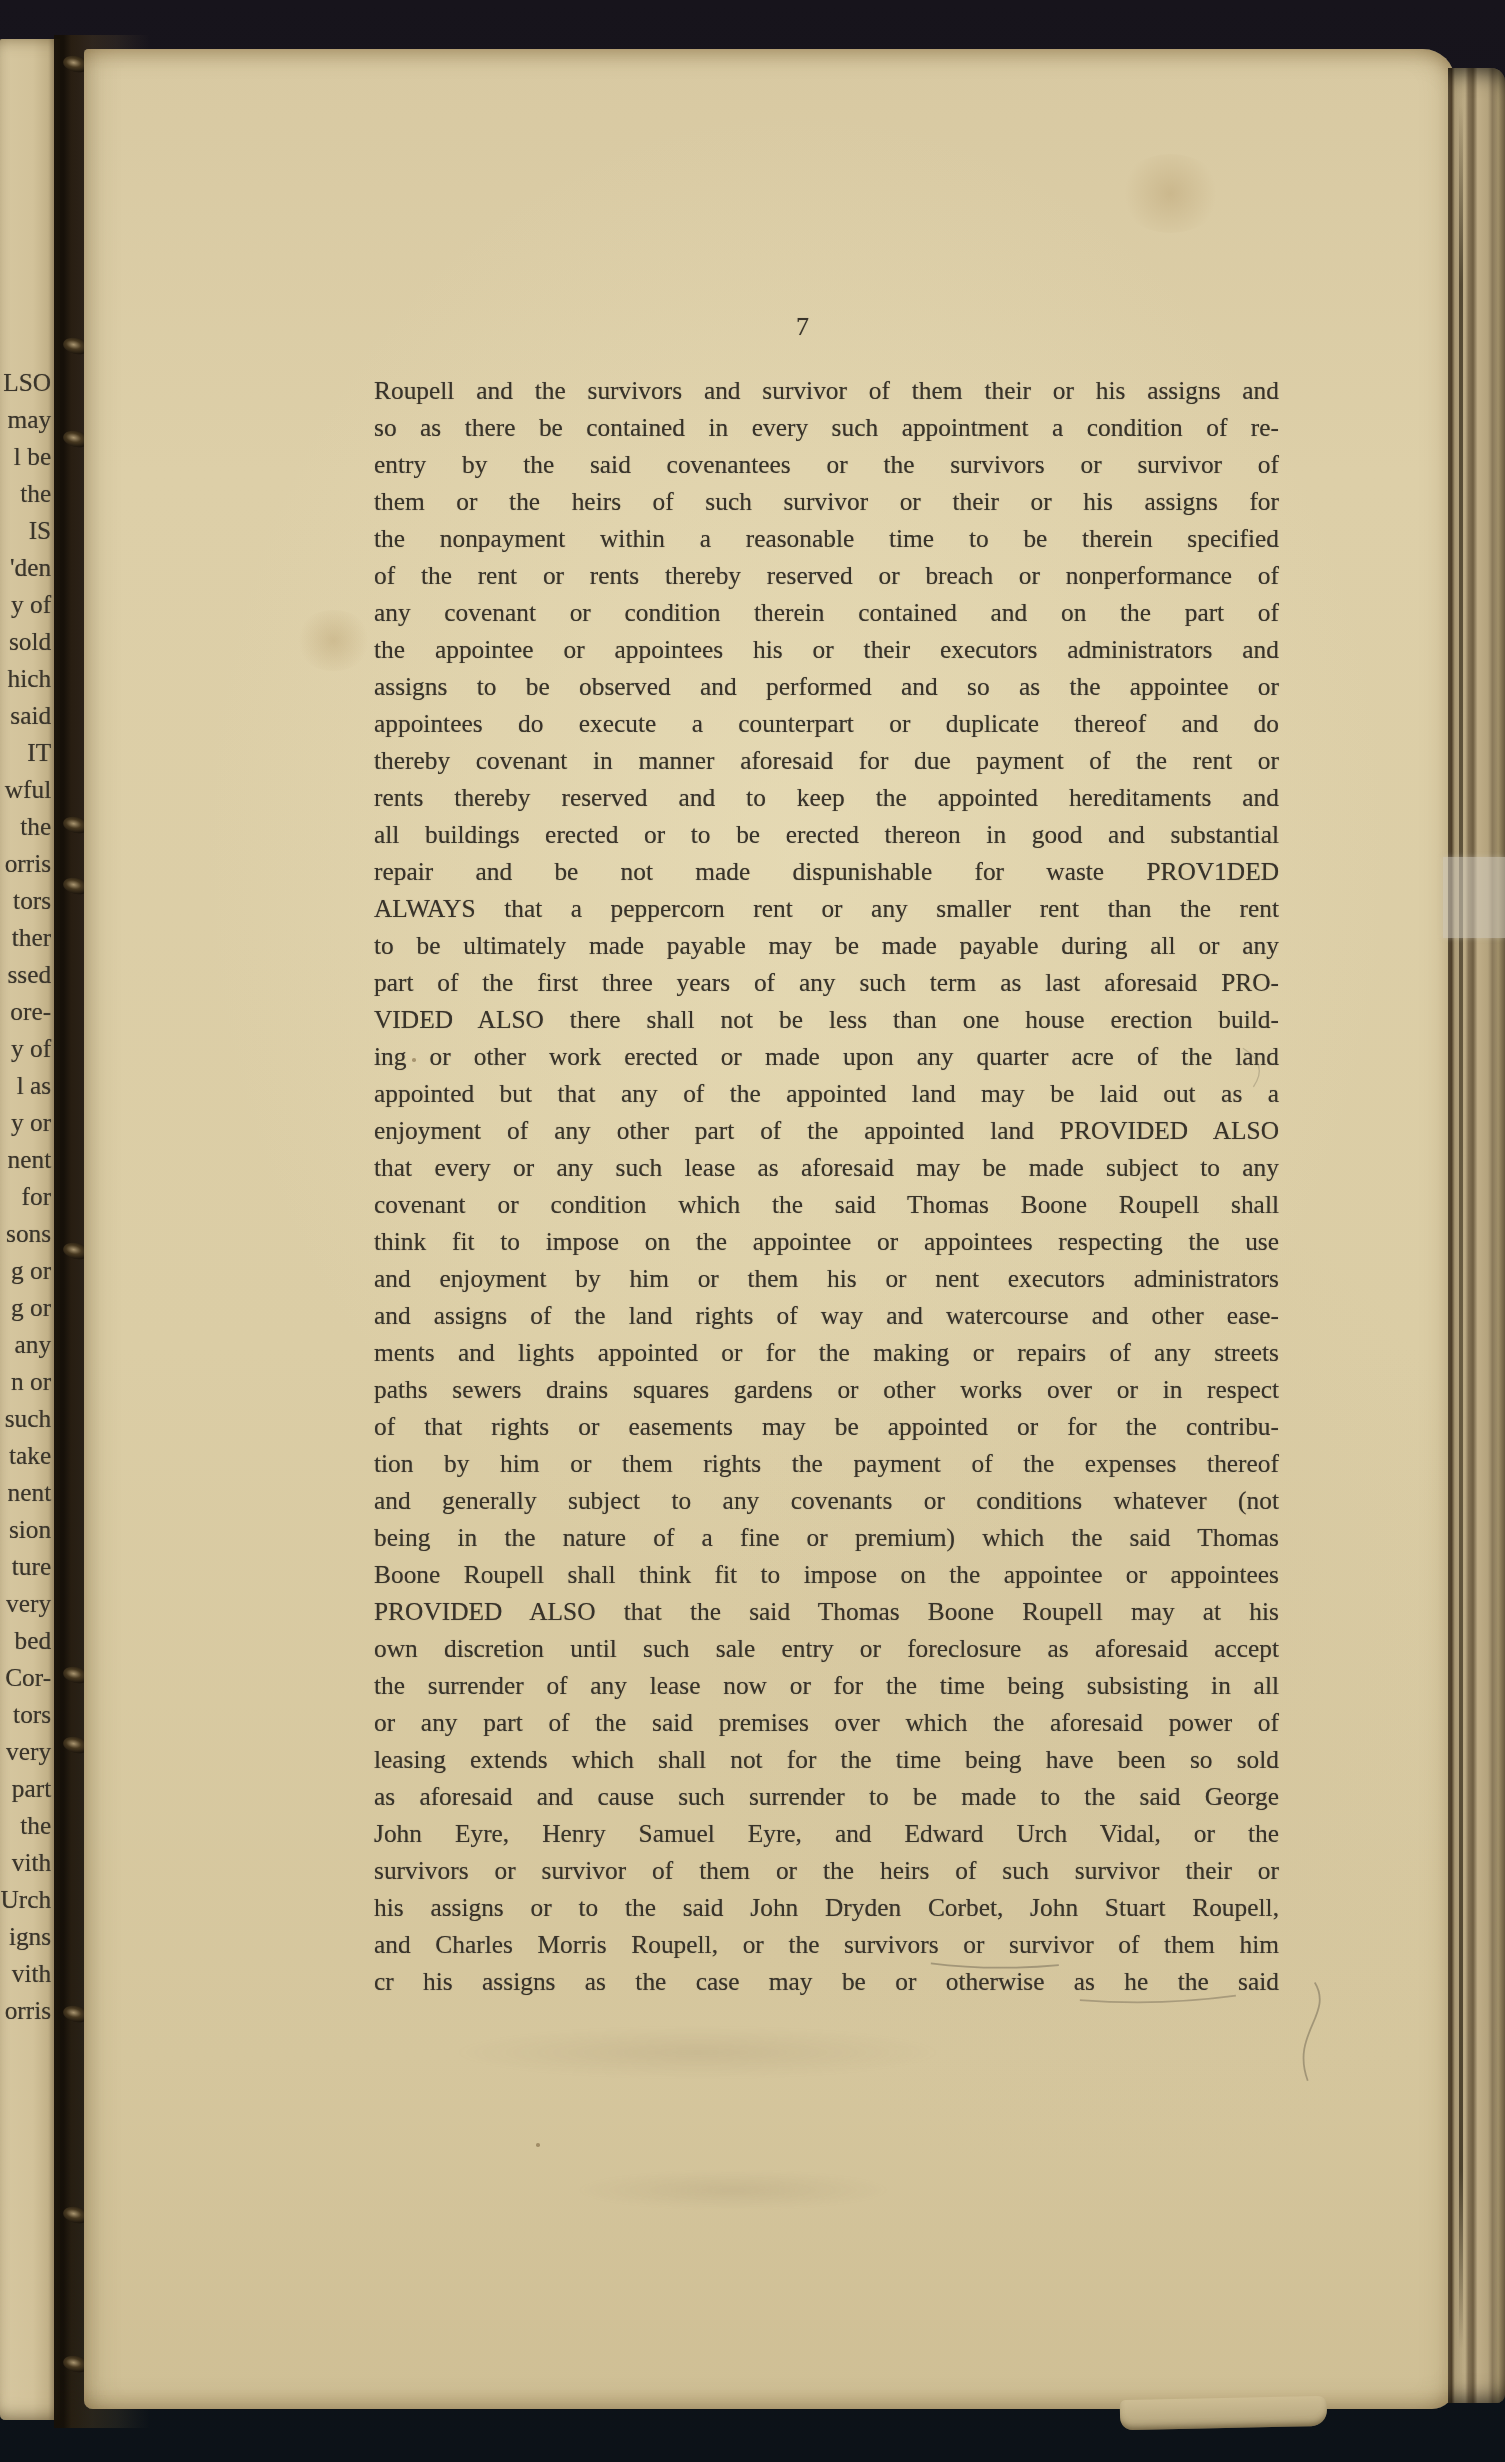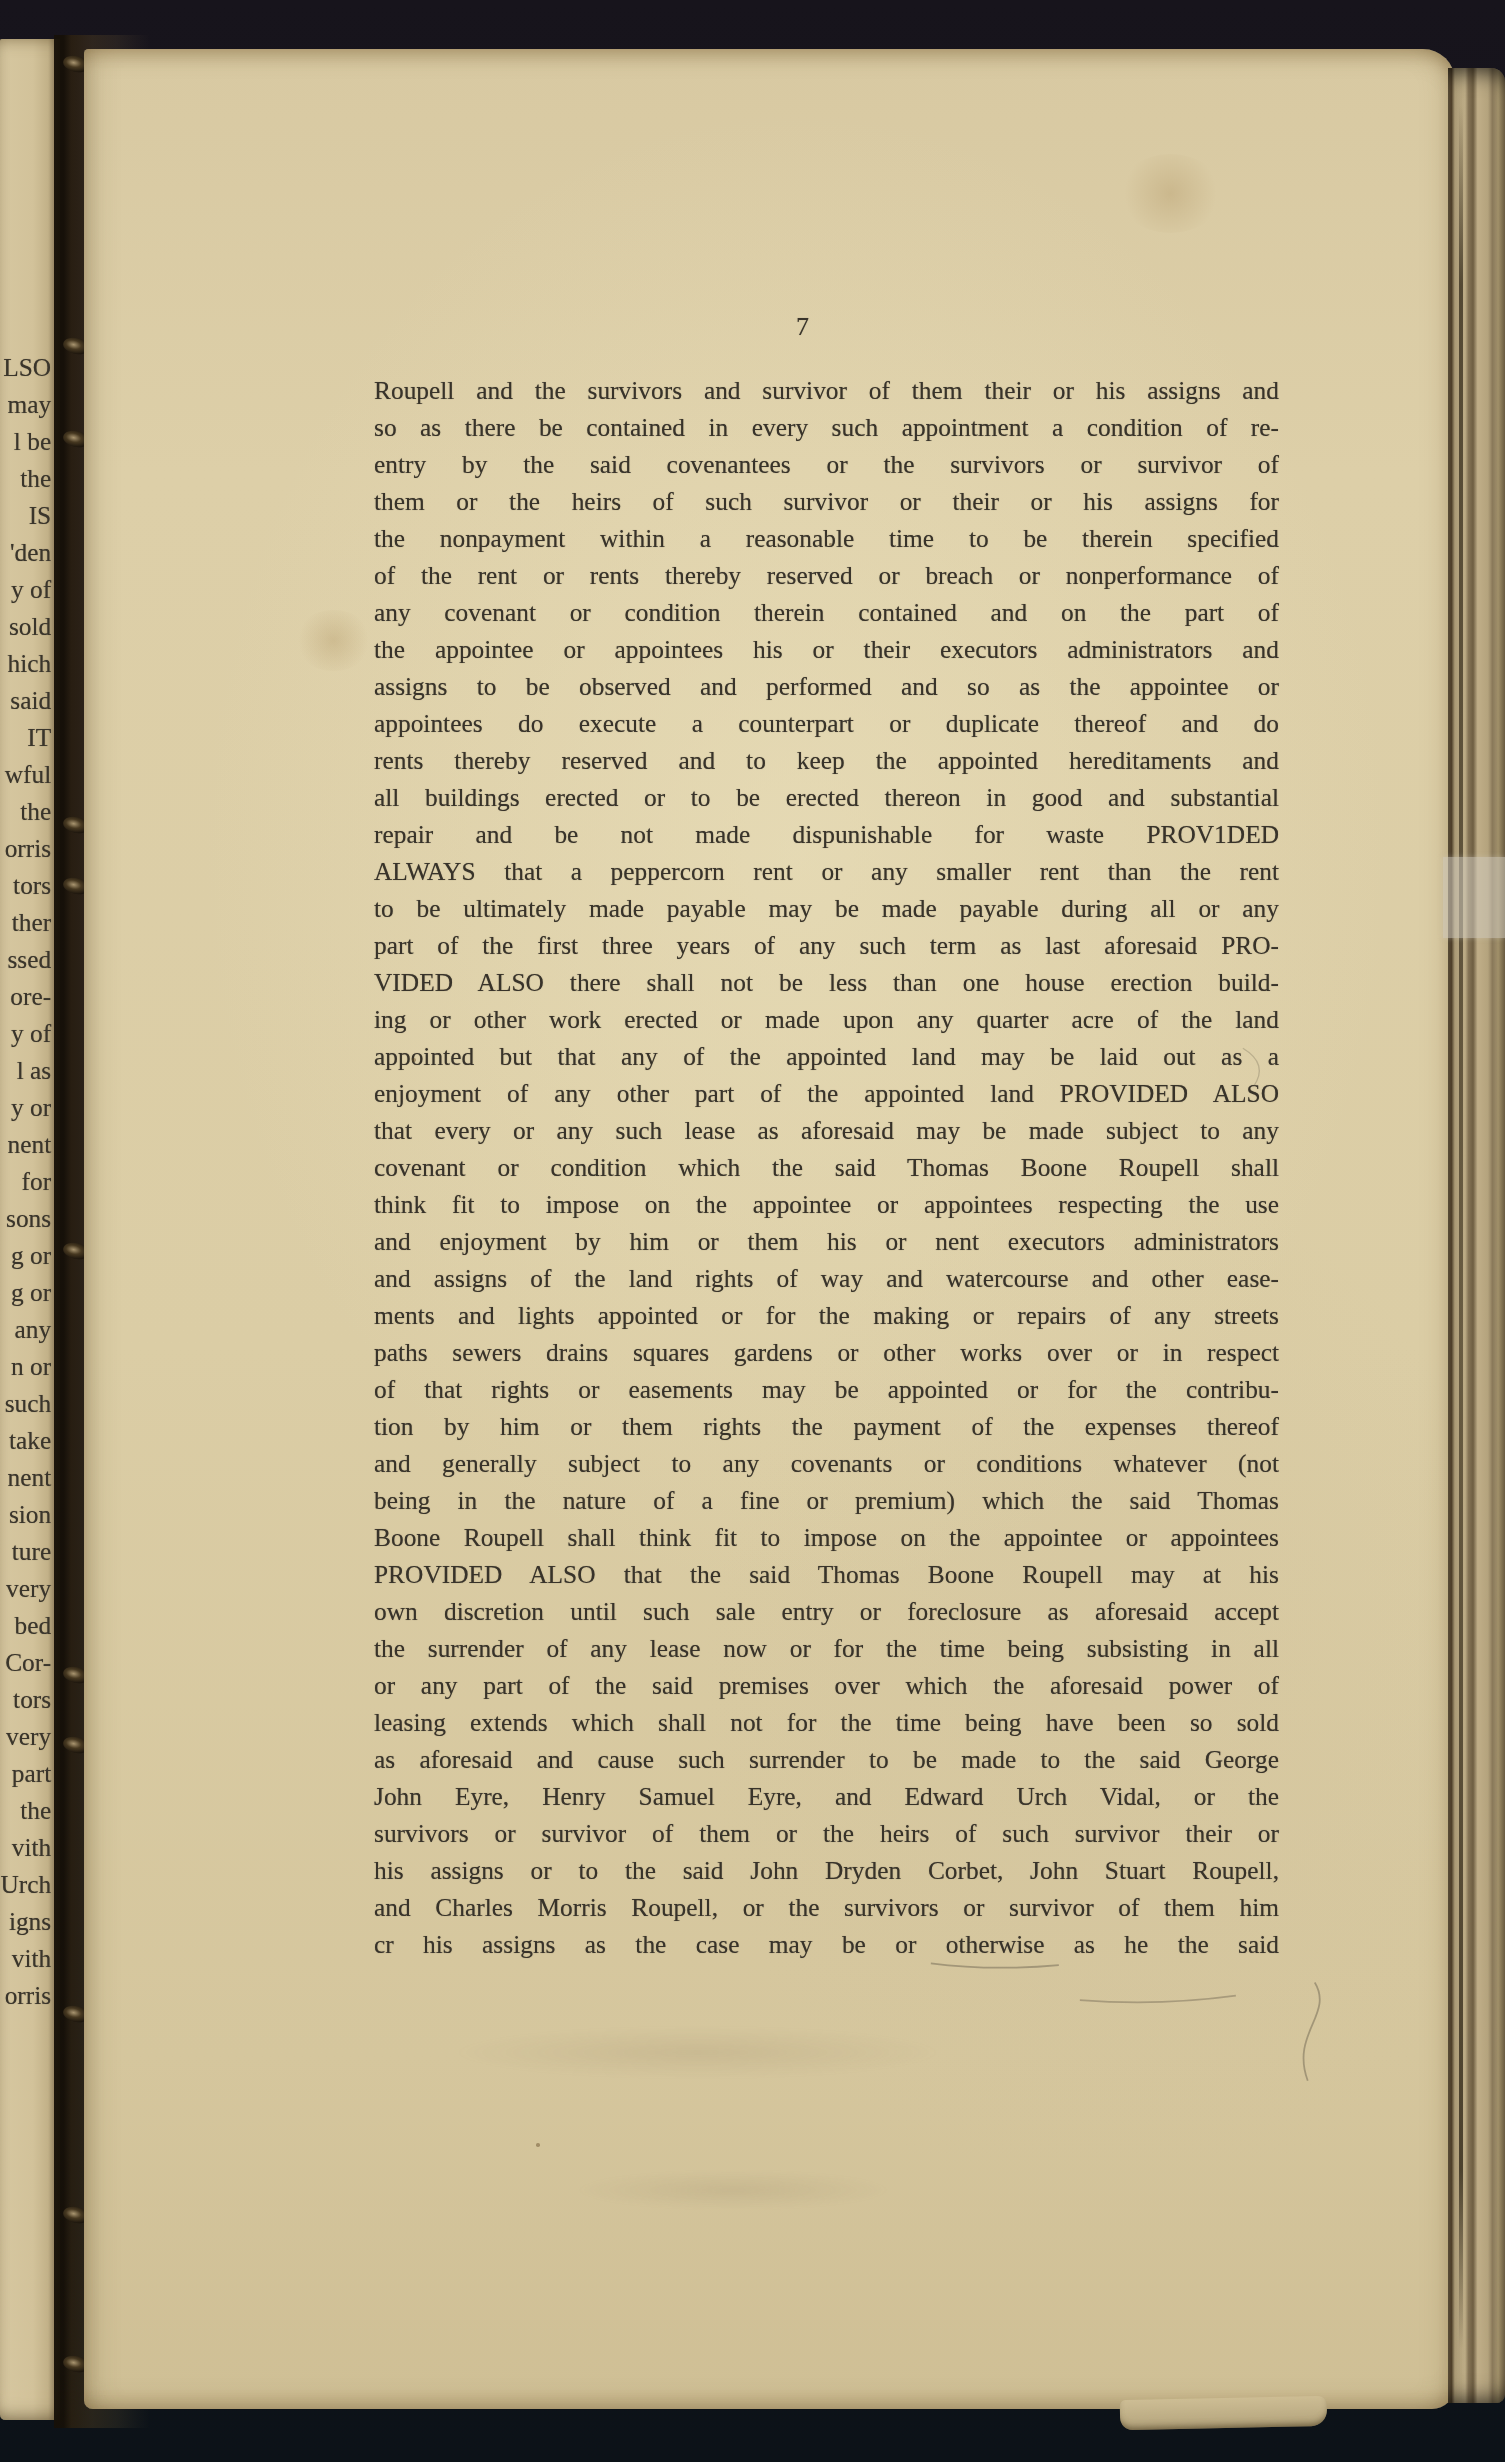--- a/index.html
+++ b/index.html
@@ -9,21 +9,21 @@
     font-family:"Liberation Serif","DejaVu Serif",serif;
   }
   
   .left-sliver{
     position:absolute;left:0;top:39px;width:60px;height:2381px;
     background:linear-gradient(90deg,#d6c7a0 0%,#d2c29a 55%,#c2b188 80%,#8d7c5b 94%,#5a4c33 100%);
     border-radius:1.8px 0 0 5.3px;
     box-shadow:inset 0 8.8px 16px -8.8px rgba(90,70,35,.6), inset 0 -12.3px 17.5px -10.5px rgba(60,45,20,.6);
   }
   .fragment-col{
-    position:absolute;left:0;top:310px;width:53px;
+    position:absolute;left:0;top:325px;width:53px;
   }
   .fragment{
     height:37px;line-height:37px;font-size:25.4px;color:#3a352b;
     text-align:right;padding-right:1.8px;white-space:nowrap;overflow:hidden;
     text-shadow:0 0 0.9px rgba(58,53,43,.55);
   }
   
   .gutter{
     position:absolute;left:54px;top:35px;width:96px;height:2393px;
     background:linear-gradient(90deg,
@@ -176,20 +176,21 @@
       <div class="text-line">Roupell and the survivors and survivor of them their or his assigns and</div>
       <div class="text-line">so as there be contained in every such appointment a condition of re-</div>
       <div class="text-line">entry by the said covenantees or the survivors or survivor of</div>
       <div class="text-line">them or the heirs of such survivor or their or his assigns for</div>
       <div class="text-line">the nonpayment within a reasonable time to be therein specified</div>
       <div class="text-line">of the rent or rents thereby reserved or breach or nonperformance of</div>
       <div class="text-line">any covenant or condition therein contained and on the part of</div>
       <div class="text-line">the appointee or appointees his or their executors administrators and</div>
       <div class="text-line">assigns to be observed and performed and so as the appointee or</div>
       <div class="text-line">appointees do execute a counterpart or duplicate thereof and do</div>
+      <div class="text-line">thereby covenant in manner aforesaid for due payment of the rent or</div>
       <div class="text-line">rents thereby reserved and to keep the appointed hereditaments and</div>
       <div class="text-line">all buildings erected or to be erected thereon in good and substantial</div>
       <div class="text-line">repair and be not made dispunishable for waste PROV1DED</div>
       <div class="text-line">ALWAYS that a peppercorn rent or any smaller rent than the rent</div>
       <div class="text-line">to be ultimately made payable may be made payable during all or any</div>
       <div class="text-line">part of the first three years of any such term as last aforesaid PRO-</div>
       <div class="text-line">VIDED ALSO there shall not be less than one house erection build-</div>
       <div class="text-line">ing or other work erected or made upon any quarter acre of the land</div>
       <div class="text-line">appointed but that any of the appointed land may be laid out as a</div>
       <div class="text-line">enjoyment of any other part of the appointed land PROVIDED ALSO</div>

